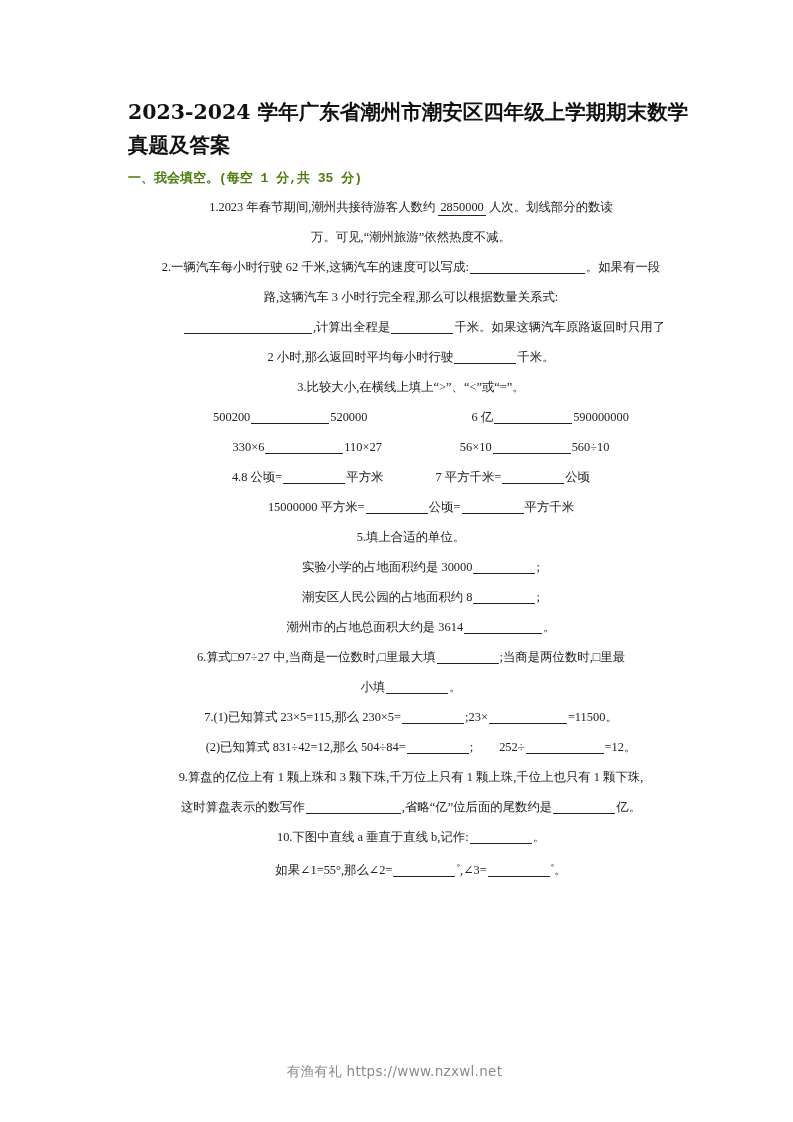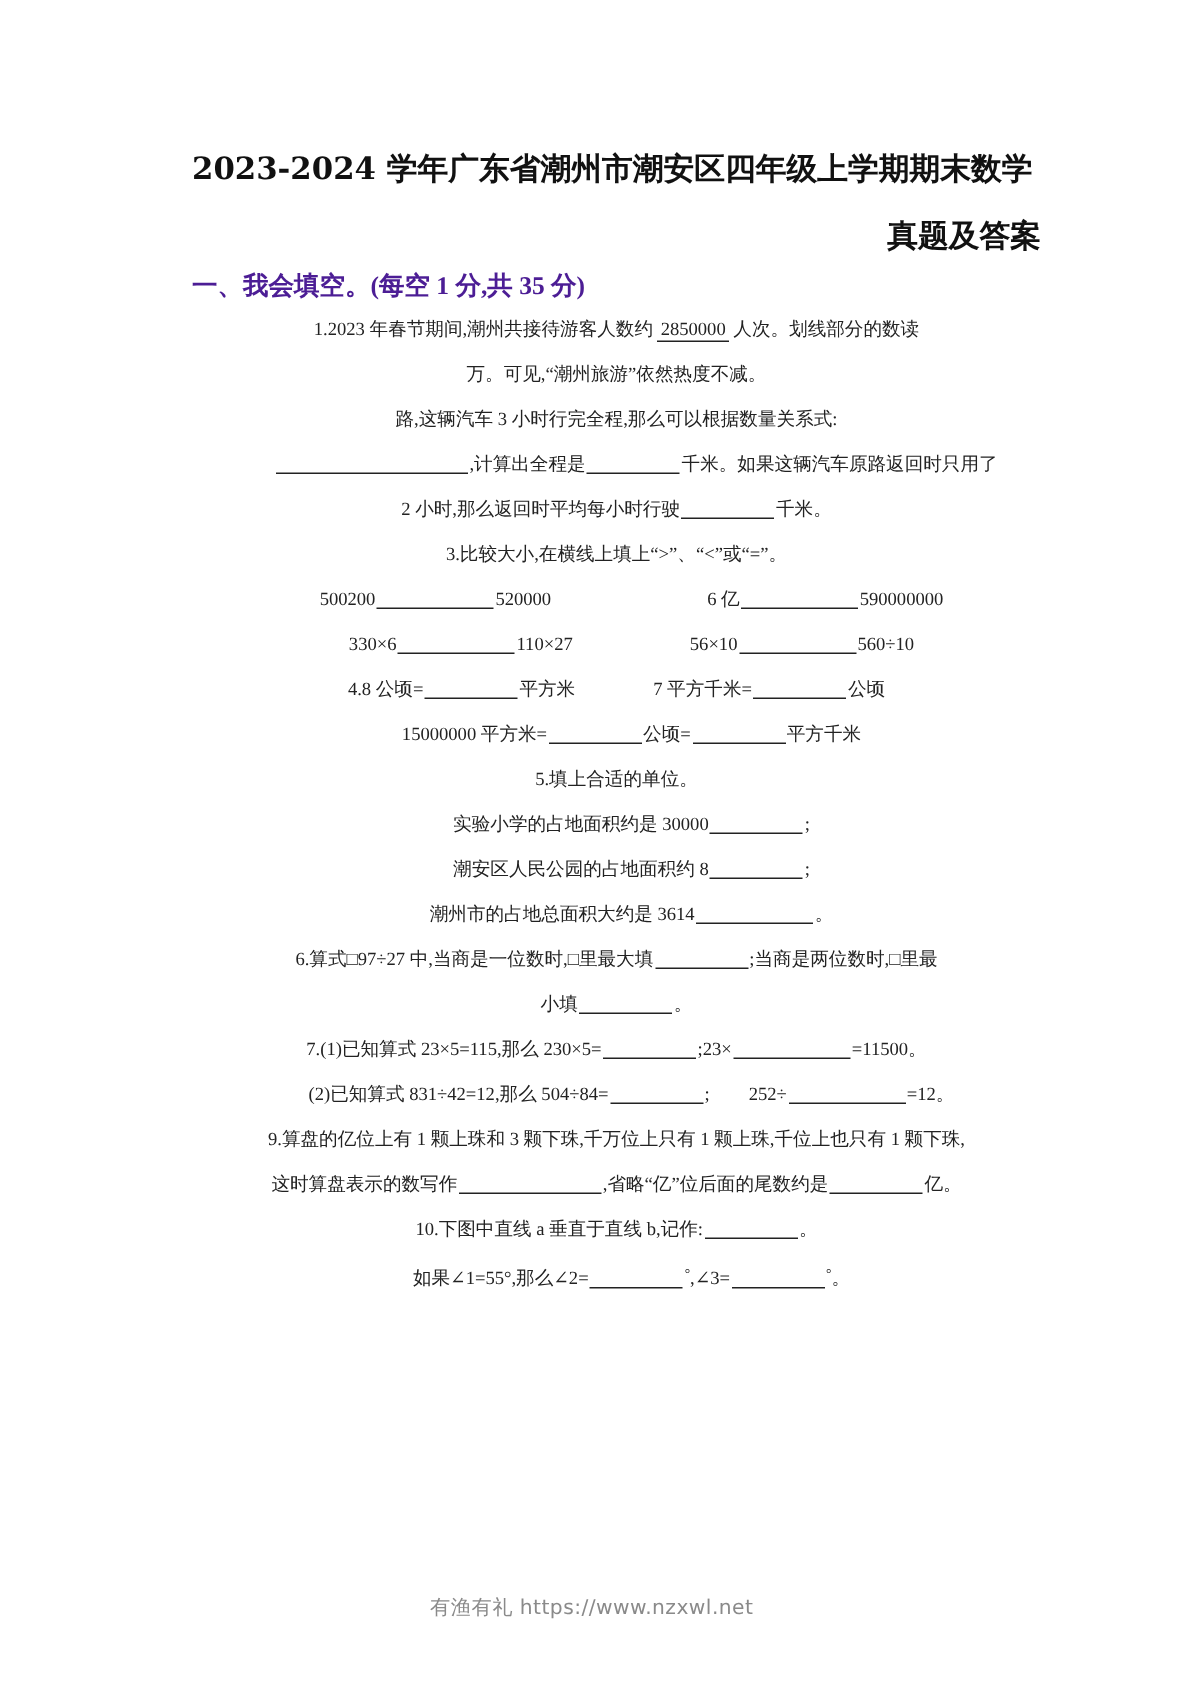--- a/index.html
+++ b/index.html
@@ -36,30 +36,30 @@
     font-family: "DejaVu Serif", "Liberation Serif", serif;
     font-weight: bold;
     font-size: 20.5px;
     line-height: 33px;
     text-align: center;
     letter-spacing: 0px;
     margin: 0 0 4px 0;
     color: #111;
   }
   .doc-title .line1 { display: block; text-align: left; white-space: nowrap; }
-  .doc-title .line2 { display: block; text-align: right; margin-top: 12px; }
+  .doc-title .line2 { display: block; text-align: left; }
 
   
   .section-heading {
-    font-family: Liberation Serif, serif;
+    font-family: Liberation Mono, monospace;
     font-weight: bold;
-    font-size: 17px;
+    font-size: 13px;
     line-height: 22px;
     margin: 6px 0 2px 0;
-    color: #4c1d95;
+    color: #4d7c0f;
   }
 
   
   .q {
     font-size: 12.4px;
     line-height: 30px;
     color: #222;
     margin: 0;
   }
   .q .ln {
@@ -124,20 +124,21 @@
     </h1>
 
     <div class="section-heading">一、我会填空。(每空 1 分,共 35 分)</div>
 
     <div class="q">
       <span class="ln"><span>1.2023 年春节期间,潮州共接待游客人数约 </span><span class="uline">2850000</span><span> 人次。划线部分的数读</span></span>
       <span class="ln">万。可见,“潮州旅游”依然热度不减。</span>
     </div>
 
     <div class="q">
+      <span class="ln"><span>2.一辆汽车每小时行驶 62 千米,这辆汽车的速度可以写成:</span><span class="blank b-xxl"></span><span>。如果有一段</span></span>
       <span class="ln">路,这辆汽车 3 小时行完全程,那么可以根据数量关系式:</span>
       <span class="ln"><span class="gap-s"></span><span class="blank b-hu"></span><span>,计算出全程是</span><span class="blank b-m"></span><span>千米。如果这辆汽车原路返回时只用了</span></span>
       <span class="ln"><span>2 小时,那么返回时平均每小时行驶</span><span class="blank b-m"></span><span>千米。</span></span>
     </div>
 
     <div class="q">
       <span class="ln">3.比较大小,在横线上填上“&gt;”、“&lt;”或“=”。</span>
       <span class="ln indent1"><span>500200</span><span class="blank b-l"></span><span>520000</span><span class="gap-xl"></span><span>6 亿</span><span class="blank b-l"></span><span>590000000</span></span>
       <span class="ln indent1"><span>330×6</span><span class="blank b-l"></span><span>110×27</span><span class="gap-l"></span><span>56×10</span><span class="blank b-l"></span><span>560÷10</span></span>
     </div>

